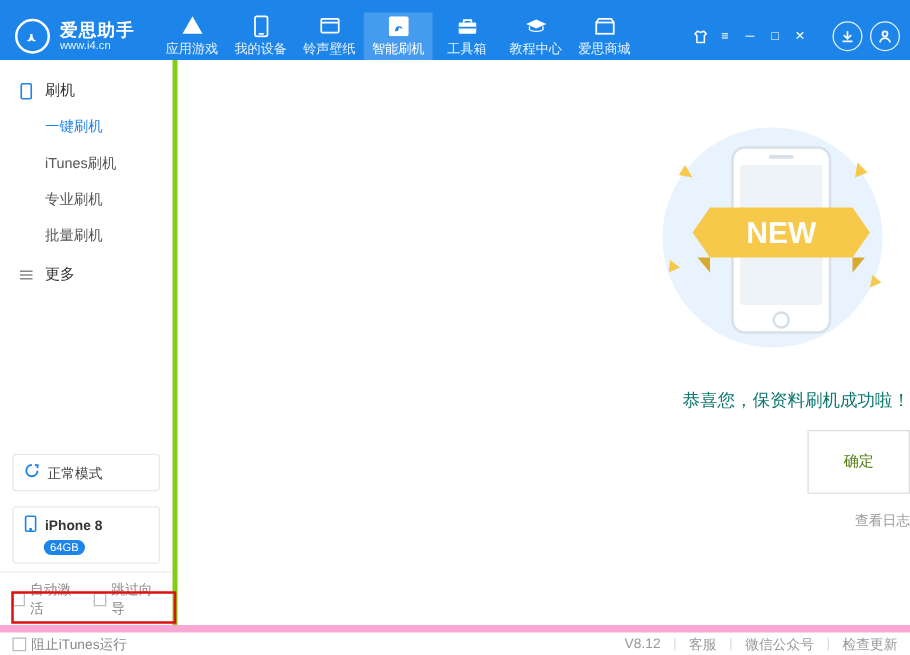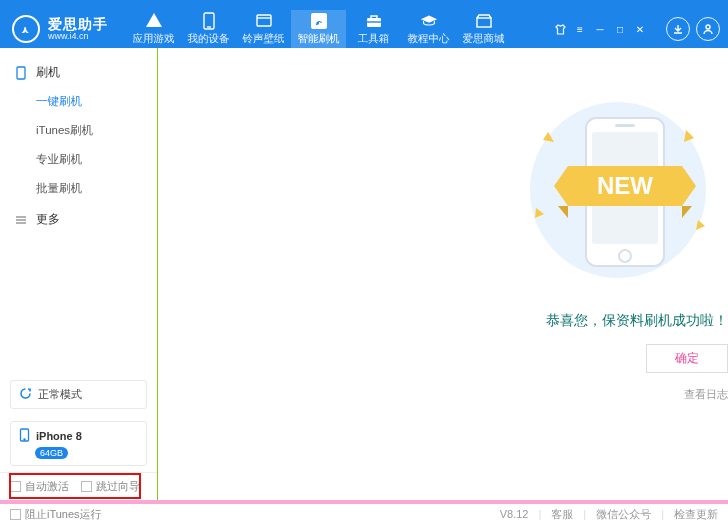--- a/index.html
+++ b/index.html
@@ -15,44 +15,44 @@
   .nav { display: flex; margin-left: 18px; height: 100%; }
   .nav-item { width: 55px; height: 100%; display:flex; flex-direction:column; align-items:center; justify-content:center; gap:2px; font-size: 10.5px; color:#e6f2ff; cursor:pointer; position:relative; }
   .nav-item.active { background: rgba(255,255,255,.18); color:#fff; }
   .nav-item .nicon { width:18px; height:18px; display:flex; align-items:center; justify-content:center; }
   .titlebar-right { margin-left: auto; display:flex; align-items:center; gap:6px; height:100%; }
   .sysbtns { display:flex; gap:0; }
   .sysbtn { width:20px; height:16px; display:flex; align-items:center; justify-content:center; color:#fff; font-size:10px; cursor:pointer; }
   .circle-btn { width:24px; height:24px; border:1.4px solid rgba(255,255,255,.9); border-radius:50%; display:flex; align-items:center; justify-content:center; color:#fff; cursor:pointer; }
 
   .body-area { display:flex; height: calc(524px - 48px - 24px); }
-  .sidebar { width: 158px; border-right: 1px solid #84cc16; display:flex; flex-direction:column; padding-top:8px; }
+  .sidebar { width: 142px; border-right: 4px solid #84cc16; display:flex; flex-direction:column; padding-top:8px; }
   .sec-header { display:flex; align-items:center; gap:8px; padding: 8px 14px 6px; color:#333; font-size:12px; }
   .sec-header .sicon { color:#1d85ea; width:14px; height:14px; display:flex; align-items:center; justify-content:center; }
   .side-items { padding-left: 36px; }
   .side-item { font-size: 11.5px; color:#555; padding: 7px 0; cursor:pointer; }
   .side-item.active { color:#1d85ea; }
   .spacer { flex:1; }
   .mode-card, .device-card { margin: 6px 10px; border:1px solid #e8e8e8; border-radius:3px; padding:6px 8px; display:flex; align-items:center; gap:6px; font-size:11px; color:#444; }
   .mode-card .dots { color:#1d85ea; }
   .device-card { flex-direction:column; align-items:flex-start; gap:3px; }
   .device-row1 { display:flex; align-items:center; gap:6px; }
   .badge { background:#1d85ea; color:#fff; font-size:9px; padding:1px 5px; border-radius:7px; margin-left:16px; }
   .bottom-row { border-top:1px solid #eee; padding:6px 10px; display:flex; gap:12px; align-items:center; }
   .checkbox-wrap { display:flex; align-items:center; gap:4px; font-size:11px; color:#888; cursor:pointer; }
   .checkbox-box { width:11px; height:11px; border:1px solid #bbb; background:#fff; }
   .redbox { border:2px solid #d11; position:absolute; left:9px; width:132px; bottom:25px; height:26px; pointer-events:none; }
 
   .main { flex:1; position:relative; display:flex; flex-direction:column; align-items:flex-end; }
   .illus-wrap { margin-top: 42px; width: 220px; height: 200px; position:relative; }
   .success-msg { font-size: 14px; color:#0f766e; margin-top: 22px; }
-  .ok-btn { margin-top: 14px; border:1px solid #ddd; background:#fff; padding: 5px 28px; font-size:12px; color:#ec4899; cursor:pointer; }
+  .ok-btn { margin-top: 14px; border:1px solid #ddd; background:#fff; padding: 16px 28px; font-size:12px; color:#4d7c0f; cursor:pointer; }
   .log-link { margin-top: 14px; font-size:11px; color:#999; cursor:pointer; }
 
-  .footer { position:absolute; bottom:0; left:0; right:0; height:24px; border-top:4px solid #f9a8d4; display:flex; align-items:center; font-size:11px; color:#999; padding:0 10px; }
+  .footer { position:absolute; bottom:0; left:0; right:0; height:24px; border-top:6px solid #f9a8d4; display:flex; align-items:center; font-size:11px; color:#999; padding:0 10px; }
   .footer-right { margin-left:auto; display:flex; align-items:center; gap:10px; }
   .foot-sep { color:#ddd; }
 </style>
 </head>
 <body>
 
 <div class="titlebar">
   <div class="logo-wrap">
     <div class="logo-circle">
       <svg viewBox="0 0 24 24" fill="#fff">

